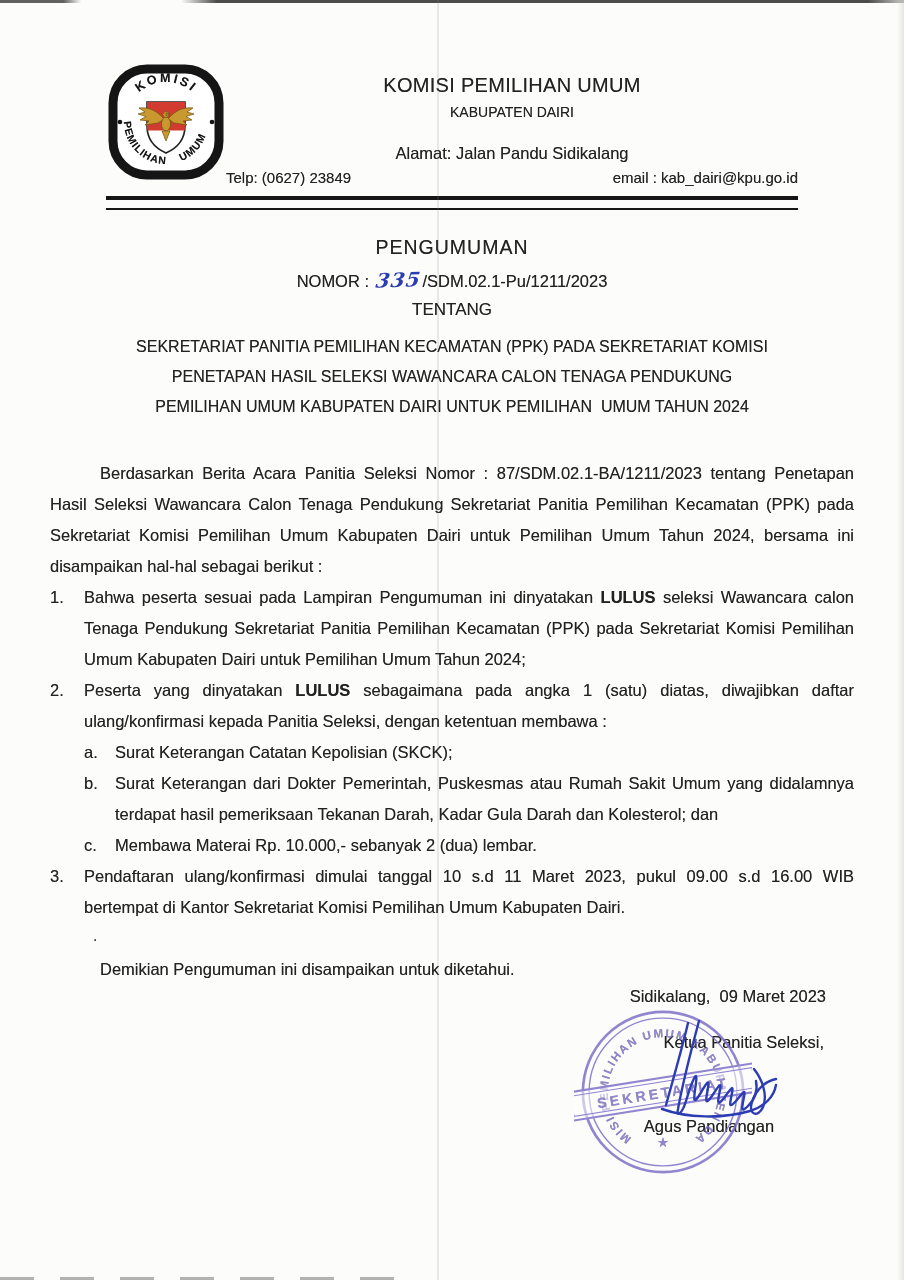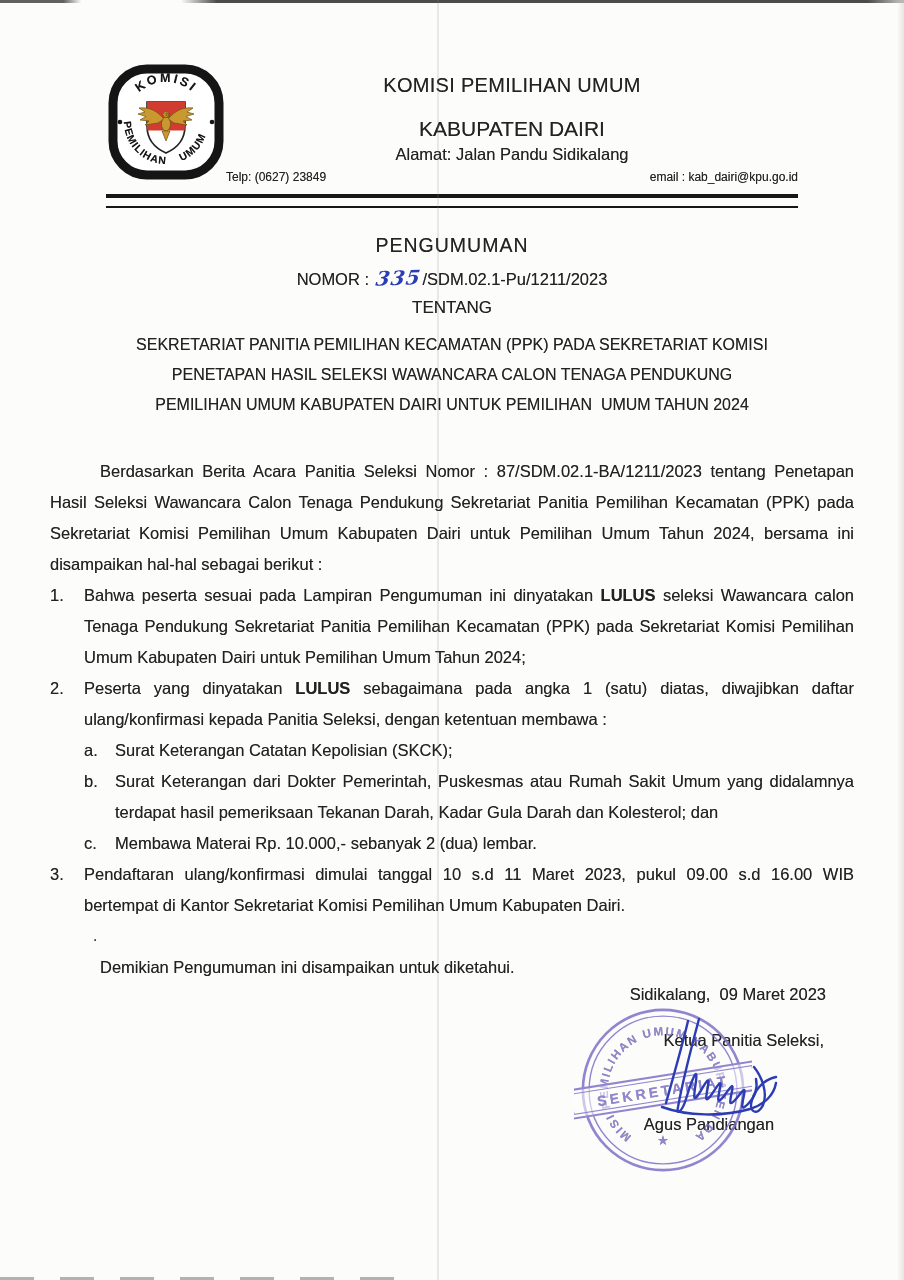--- a/index.html
+++ b/index.html
@@ -16,23 +16,23 @@
     background:repeating-linear-gradient(to right, rgba(60,60,60,.55) 0 34px, rgba(60,60,60,0) 34px 60px); }
   .edge-right { position:absolute; right:0; top:0; bottom:0; width:7px;
     background:linear-gradient(to left, rgba(90,90,90,.14), rgba(0,0,0,0)); }
   .crease { position:absolute; left:437px; top:0; bottom:0; width:2px; background:rgba(130,130,130,.16); }
 
   
   .letterhead { display:flex; padding:62px 106px 0 106px; }
   .logo { width:120px; height:120px; flex:0 0 auto; }
   .head-col { flex:1; text-align:center; padding-top:12px; }
   .org1 { font-size:20px; letter-spacing:.3px; }
-  .org2 { font-size:21px; margin-top:20px;text-align:center; }
-  .addr { font-size:16.5px; margin-top:4px; }
-  .contact { display:flex; justify-content:space-between; font-size:12px; margin-top:6px; text-align:left; }
+  .org2 { font-size:14px; margin-top:7px;text-align:center; }
+  .addr { font-size:16.5px; margin-top:24px; }
+  .contact { display:flex; justify-content:space-between; font-size:15px; margin-top:6px; text-align:left; }
   .rule { margin:10px 106px 0 106px; height:8px; border-top:4px solid #161616; border-bottom:2px solid #161616; }
 
   main { padding:0 50px; }
   .t1 { text-align:center; font-size:19.5px; letter-spacing:1px; margin-top:26px; }
   .t2 { text-align:center; font-size:16.5px; margin-top:9px; }
   .hand { font-family:"DejaVu Serif", serif; font-style:italic; font-weight:bold;
     color:var(--handwriting); font-size:20px; display:inline-block;
     transform:skewX(-10deg) rotate(-2deg); letter-spacing:1px; margin:0 2px; text-shadow:none; }
   .t3 { text-align:center; font-size:17px; margin-top:8px; }
   .subject { margin-top:12px; text-align:center; font-size:16px; line-height:30px; }

